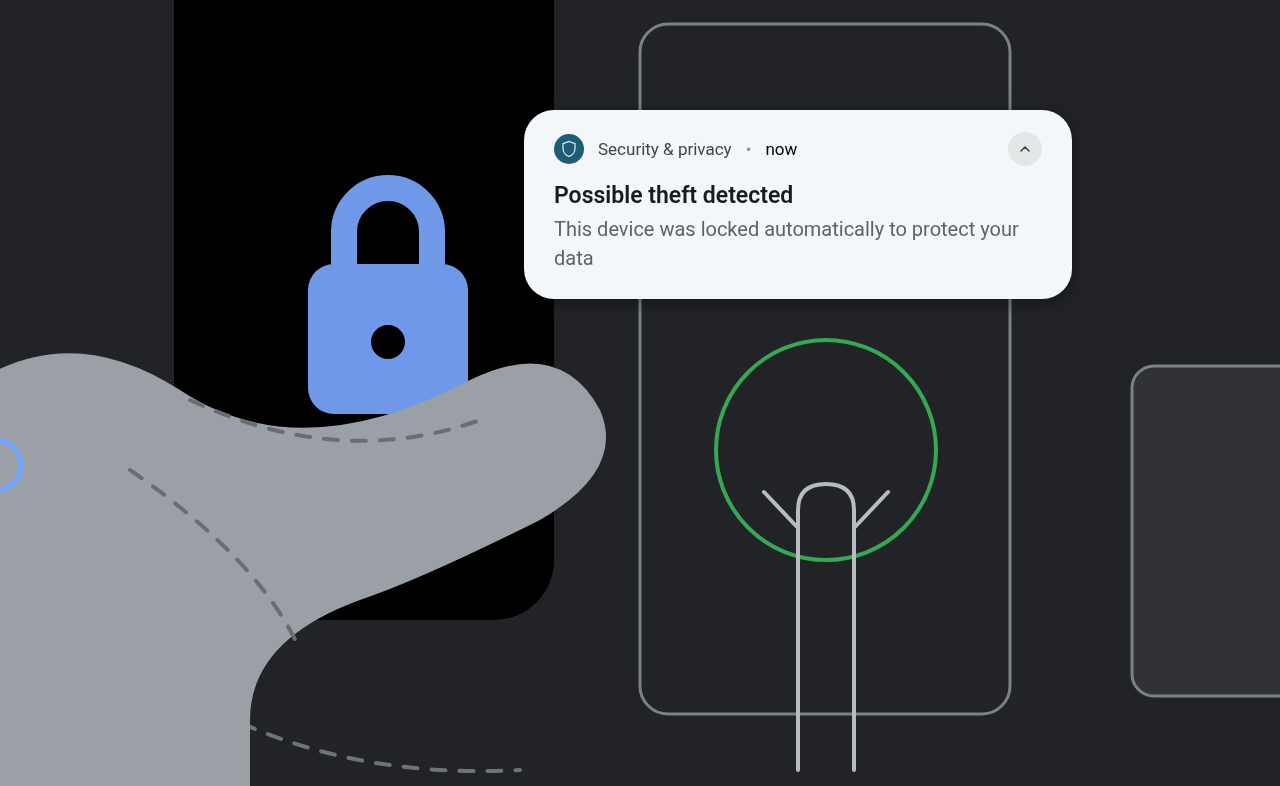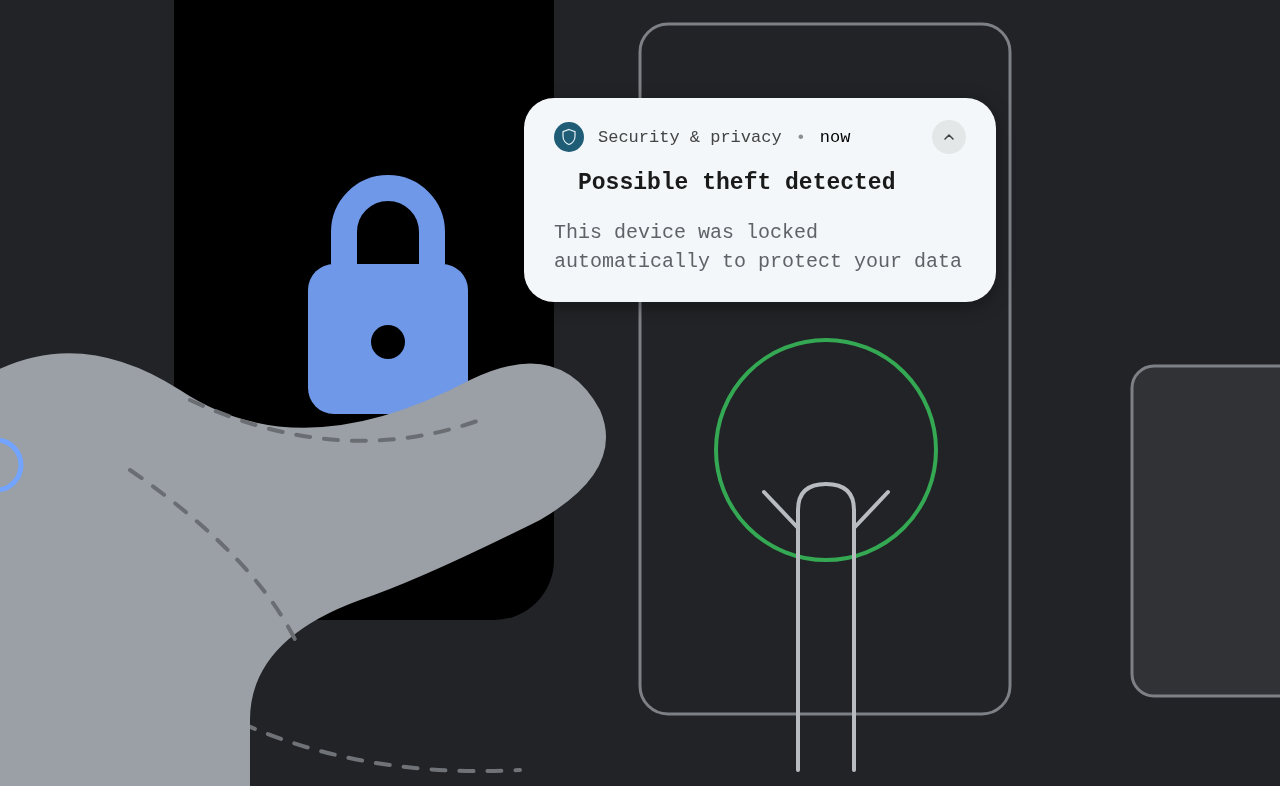--- a/index.html
+++ b/index.html
@@ -10,28 +10,27 @@
     position: relative;
   }
   .stage {
     position: absolute; inset: 0;
   }
   svg.bg { position: absolute; left: 0; top: 0; }
 
   
   .notif {
     position: absolute;
-    left: 524px; top: 98px;
-    width: 472px;
+    left: 524px; top: 110px;
+    width: 548px;
     background: #f3f7f9;
     border-radius: 30px;
     padding: 22px 30px 26px 30px;
     box-shadow: 0 4px 18px rgba(0,0,0,.35);
     color: #1f1f1f;
-    font-family: Liberation Mono, monospace;
   }
   .notif-head {
     display: flex; align-items: center; gap: 14px;
     font-size: 17px;
     color: #5f6368;
   }
   .notif-head .app-icon {
     width: 30px; height: 30px; border-radius: 50%;
     background: #1f5d77;
     display: flex; align-items: center; justify-content: center;
@@ -47,24 +46,23 @@
     background: #e4e7e8;
     display: flex; align-items: center; justify-content: center;
     cursor: pointer;
   }
   .notif-head .caret svg { width: 16px; height: 16px; stroke: #3c4043; }
   .notif-title {
     margin-top: 16px;
     font-size: 23px;
     font-weight: 600;
     color: #1a1a1a;
-    margin-left: 24px;
   }
   .notif-body {
-    margin-top: 22px;
+    margin-top: 6px;
     font-size: 20px;
     line-height: 1.45;
     color: #5f6368;
   }
 </style>
 </head>
 <body>
 
 <div class="stage">
 

